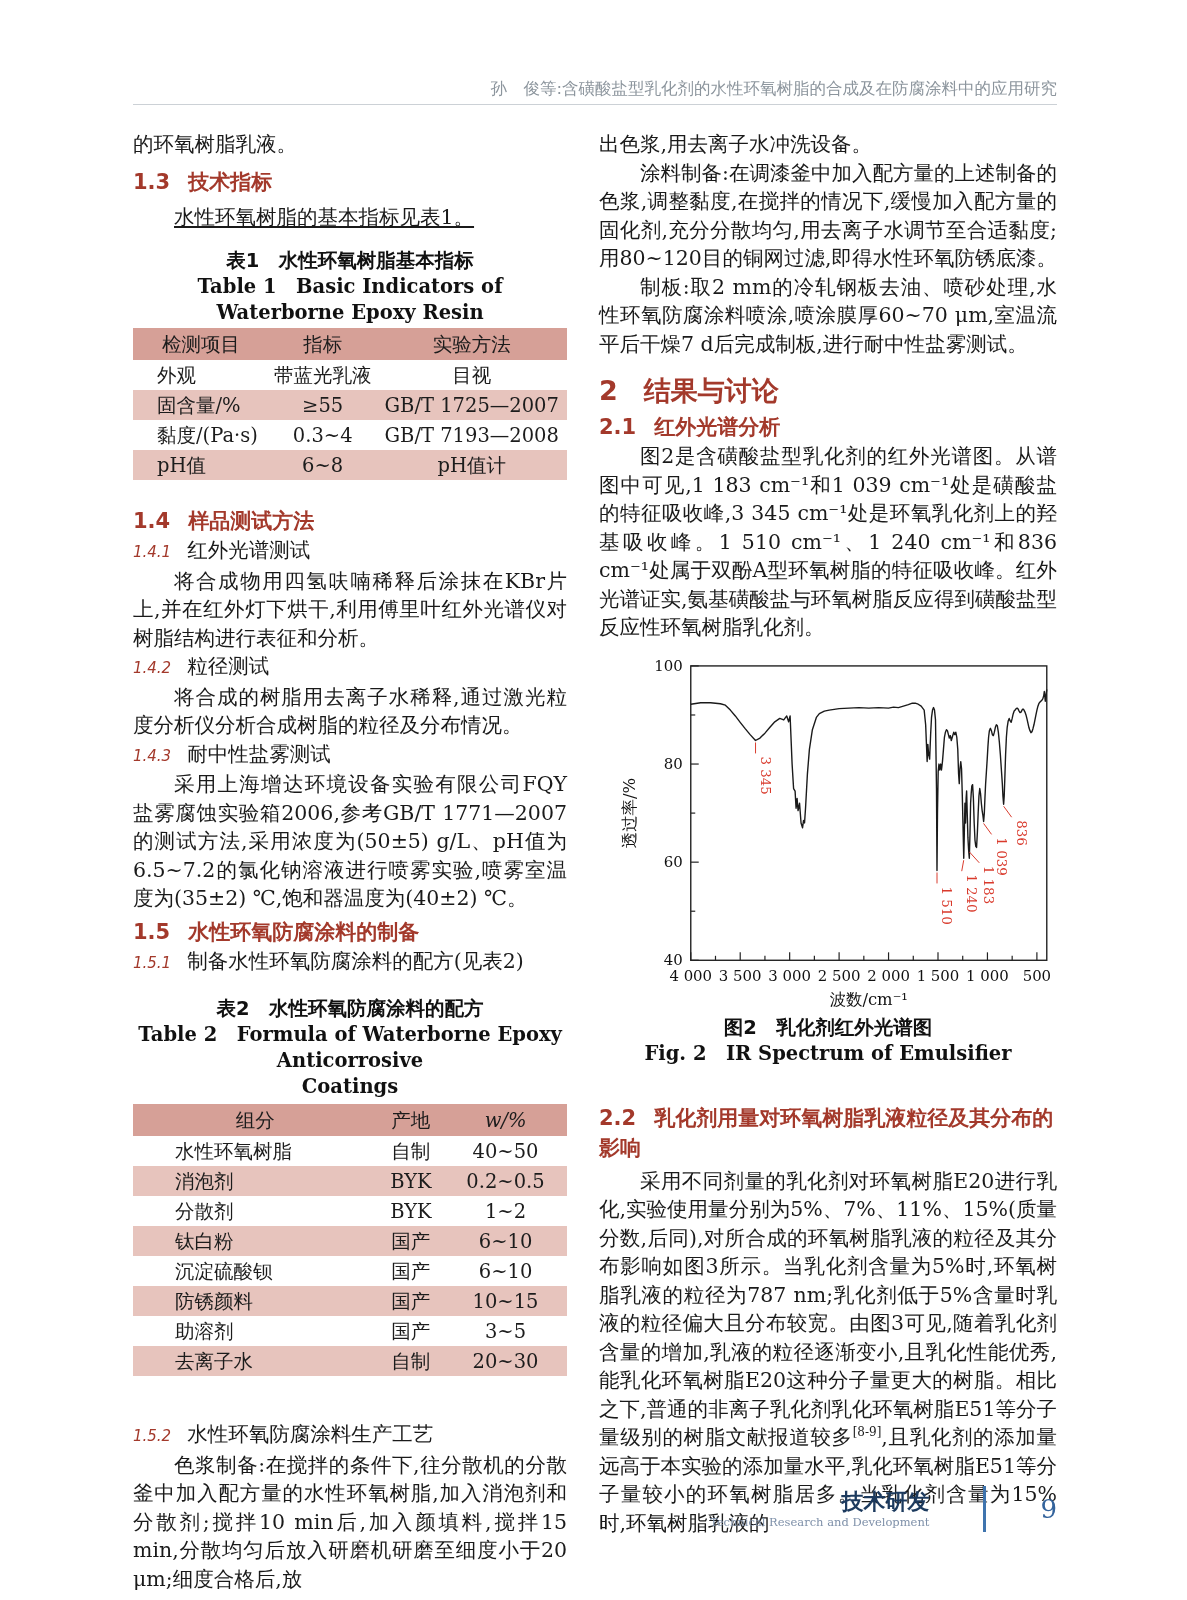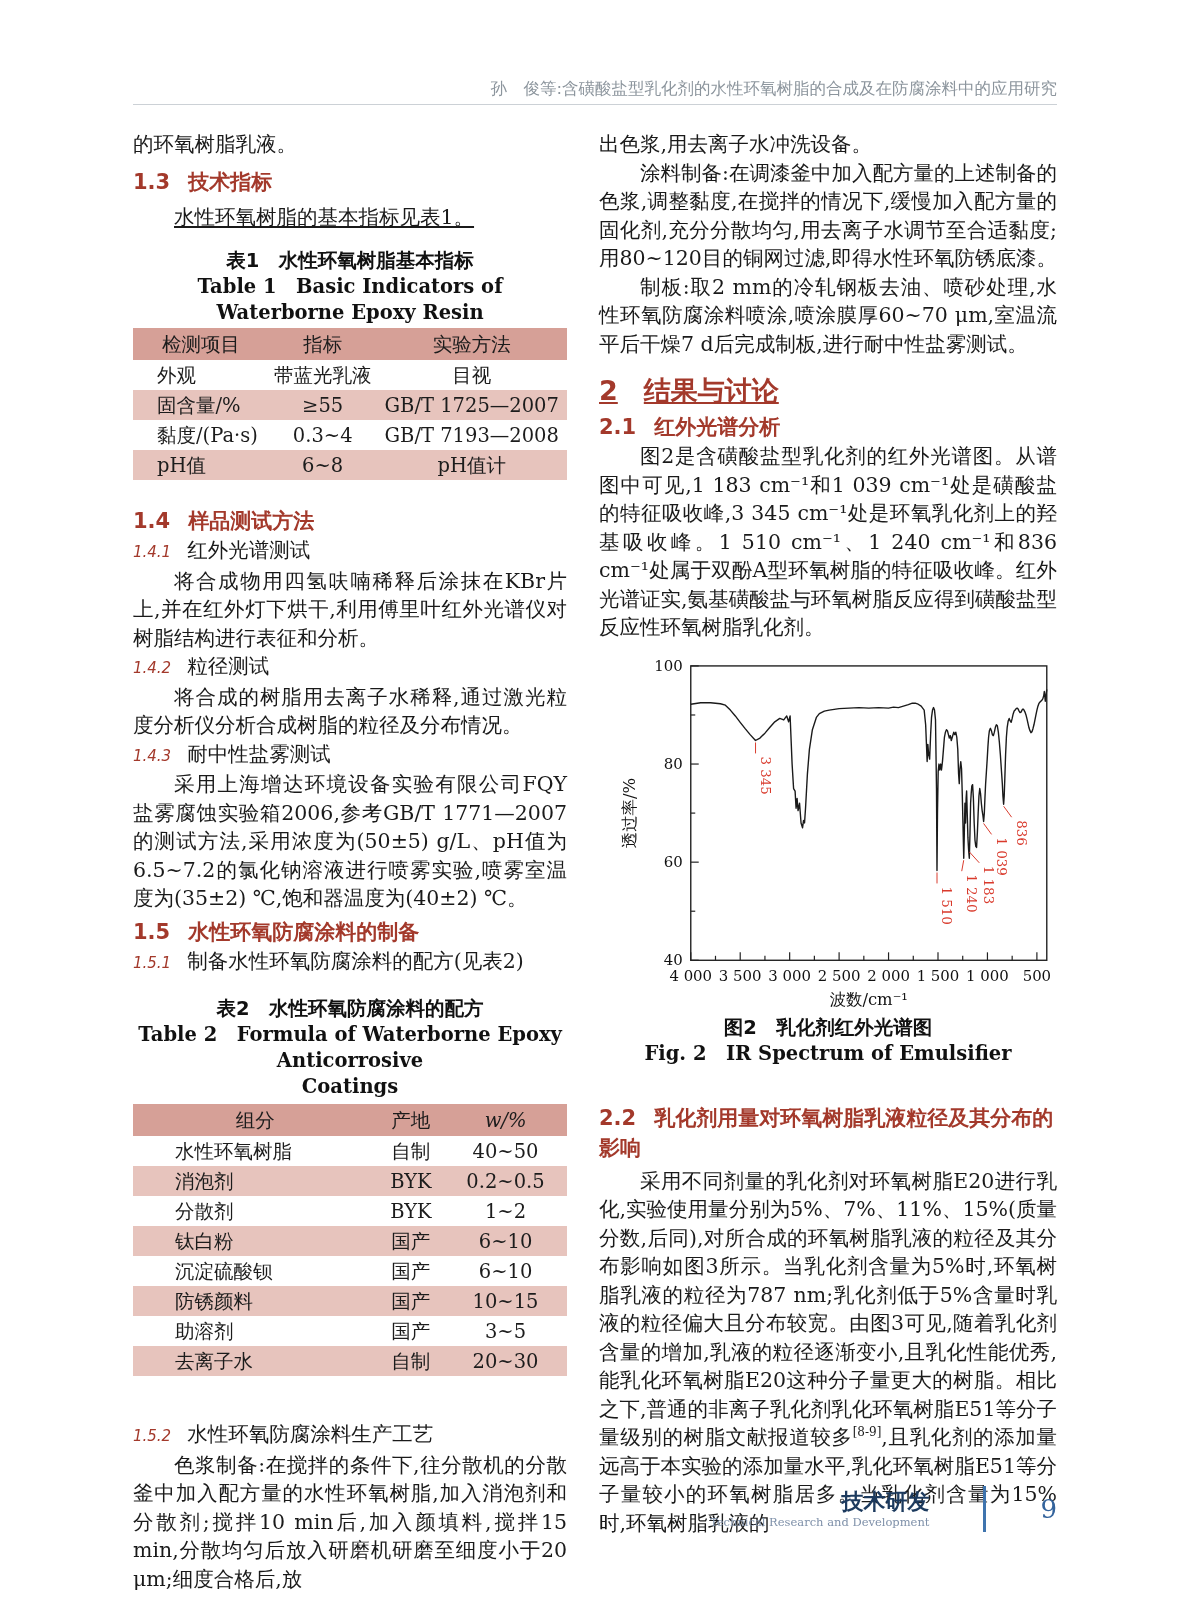--- a/index.html
+++ b/index.html
@@ -41,21 +41,21 @@
   .ann{font:13.5px "DejaVu Serif","Liberation Serif",serif;}
   
   .footer{position:absolute;left:599px;top:1486px;width:458px;display:flex;justify-content:flex-end;align-items:center;gap:44px;}
   .f-text{text-align:right;margin-right:10px;}
   .f-cn{font:bold 22px/26px "DejaVu Sans","Liberation Sans",sans-serif;color:var(--footer_navy,#1C3A5E);}
   .f-en{font:11.5px/15px "DejaVu Serif","Liberation Serif",serif;color:#7E90A9;}
   .f-bar{width:3px;height:46px;background:var(--footer_blue,#3F74AE);margin-right:10px;}
   .f-num{font:26px/46px "DejaVu Serif","Liberation Serif",serif;color:var(--page_number_blue,#33639C);}
   .mt8{margin-top:8px;} .mt6{margin-top:6px;text-decoration:underline;} .mt16{margin-top:16px;} .mt2{margin-top:2px;}
   .mt26{margin-top:26px;} .mt4{margin-top:4px;} .mt18{margin-top:18px;} .mt44{margin-top:44px;}
-  .mt14{margin-top:14px;text-decoration:underline;} .mt36{margin-top:36px;}
+  .mt14{margin-top:14px;} .mt36{margin-top:36px;}
 </style>
 </head>
 <body>
 
 <div class="page">
 
   <div class="run-head">孙　俊等:含磺酸盐型乳化剂的水性环氧树脂的合成及在防腐涂料中的应用研究</div>
   <div class="head-rule"></div>
 
   <div class="col-left">

